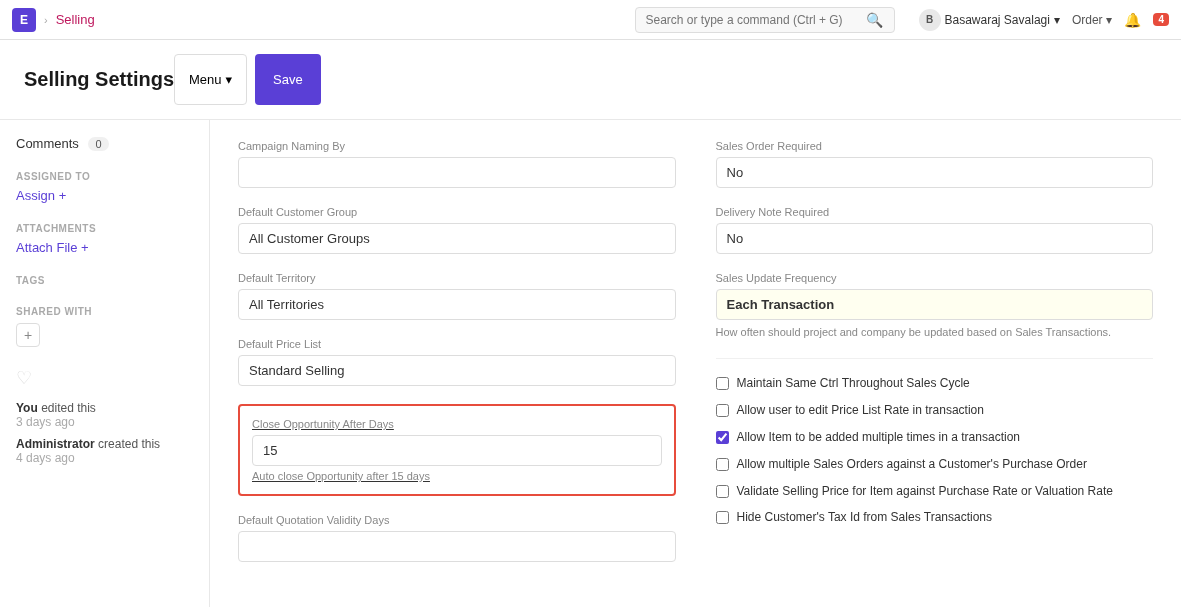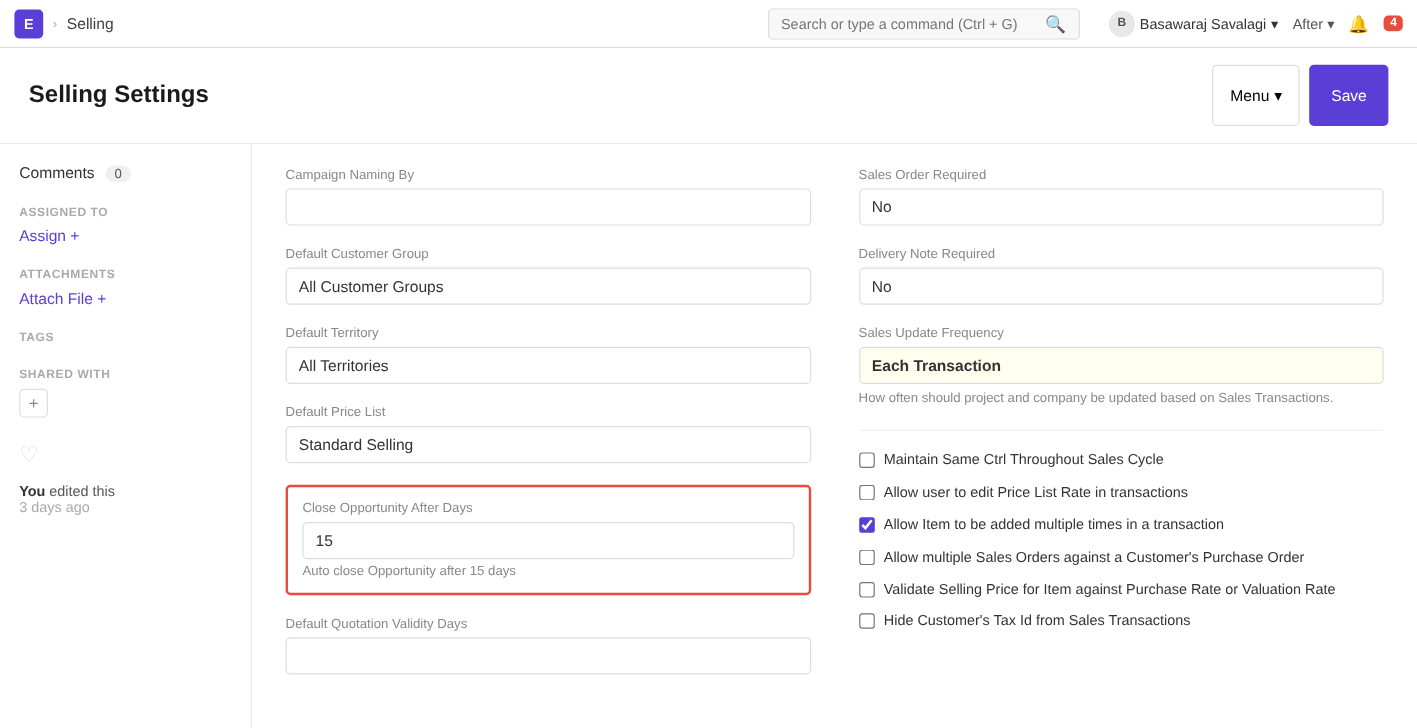--- a/index.html
+++ b/index.html
@@ -17,21 +17,21 @@
     }
     .topnav-app-icon {
       width: 24px; height: 24px;
       background: #5a3fd6;
       color: #fff;
       border-radius: 4px;
       display: flex; align-items: center; justify-content: center;
       font-weight: bold; font-size: 12px;
     }
     .topnav-chevron { color: #aaa; font-size: 11px; }
-    .topnav-breadcrumb { color: #404040; font-size: 13px; }
+    .topnav-breadcrumb { color: #be185d; font-size: 13px; }
     .topnav-search {
       margin-left: auto;
       display: flex; align-items: center;
       background: #f8f8f8;
       border: 1px solid #ddd;
       border-radius: 4px;
       padding: 4px 10px;
       width: 260px;
       gap: 6px;
     }
@@ -56,21 +56,21 @@
       background: #e74c3c; color: #fff; border-radius: 4px;
       font-size: 10px; padding: 1px 5px; font-weight: bold;
     }
 
     
     .page { display: flex; flex-direction: column; height: calc(100vh - 40px); }
     .page-header {
       background: #fff;
       border-bottom: 1px solid #e8e8e8;
       padding: 14px 24px;
-      display: flex; align-items: center; justify-content: space-between;
+      display: flex; align-items: center; 
     }
     .page-title { font-size: 20px; font-weight: 600; color: #1a1a1a; }
     .page-header-actions { display: flex; gap: 8px; }
     .btn-menu {
       background: #fff; border: 1px solid #ddd; border-radius: 4px;
       padding: 6px 14px; font-size: 13px; cursor: pointer; display: flex; align-items: center; gap: 4px;
     }
     .btn-save {
       background: #5a3fd6; color: #fff; border: none; border-radius: 4px;
       padding: 18px 18px; font-size: 13px; font-weight: 500; cursor: pointer;
@@ -123,20 +123,21 @@
       font-weight: 600;
     }
     .form-section-desc { font-size: 11px; color: #888; margin-bottom: 10px; line-height: 1.4; }
 
     
     .highlight-box {
       border: 2px solid #e74c3c;
       border-radius: 4px;
       padding: 12px;
       margin-bottom: 18px;
+      text-decoration: underline;
     }
     .highlight-box .form-label { color: #888; font-size: 11px; margin-bottom: 5px; }
     .highlight-box .form-input { border-color: #ddd; }
     .highlight-box-hint { font-size: 11px; color: #888; margin-top: 4px; }
 
     
     .checkbox-group { display: flex; align-items: flex-start; gap: 8px; margin-bottom: 10px; }
     .checkbox-group input[type=checkbox] { margin-top: 2px; accent-color: #5a3fd6; }
     .checkbox-label { font-size: 12px; color: #333; line-height: 1.4; }
 
@@ -157,21 +158,21 @@
   </div>
   <div class="topnav-right">
     <div class="topnav-user">
       <div class="topnav-user-avatar">
         <span>B</span>
       </div>
       <span>Basawaraj Savalagi</span>
       <span>▾</span>
     </div>
     <span class="topnav-help">
-      <span>After</span> <span>▾</span>
+      <span>Order</span> <span>▾</span>
     </span>
     <span class="topnav-bell">🔔</span>
     <span class="topnav-badge">4</span>
   </div>
 </div>
 
 <div class="page">
 
   <div class="page-header">
     <h1 class="page-title">Selling Settings</h1>
@@ -211,20 +212,24 @@
         <div class="sidebar-shared-add">+</div>
       </div>
 
       <div class="sidebar-heart">♡</div>
 
       <div class="sidebar-activity">
         <div class="sidebar-activity-item">
           <strong>You</strong> <span>edited this</span><br>
           <span class="time">3 days ago</span>
         </div>
+        <div class="sidebar-activity-item">
+          <strong>Administrator</strong> <span>created this</span><br>
+          <span class="time">4 days ago</span>
+        </div>
       </div>
     </div>
 
     <div class="main-form">
       <div class="form-grid">
 
         <div>
 
 
           <div class="form-group">
@@ -282,21 +287,21 @@
 
           <div>
 
             <div class="checkbox-group">
               <input type="checkbox" id="cb1" style="">
               <label class="checkbox-label" for="cb1">Maintain Same Ctrl Throughout Sales Cycle</label>
             </div>
 
             <div class="checkbox-group">
               <input type="checkbox" id="cb2" style="">
-              <label class="checkbox-label" for="cb2">Allow user to edit Price List Rate in transactions</label>
+              <label class="checkbox-label" for="cb2">Allow user to edit Price List Rate in transaction</label>
             </div>
 
             <div class="checkbox-group">
               <input type="checkbox" id="cb3" checked="" style="">
               <label class="checkbox-label" for="cb3">Allow Item to be added multiple times in a transaction</label>
             </div>
 
             <div class="checkbox-group">
               <input type="checkbox" id="cb4" style="">
               <label class="checkbox-label" for="cb4">Allow multiple Sales Orders against a Customer's Purchase Order</label>

